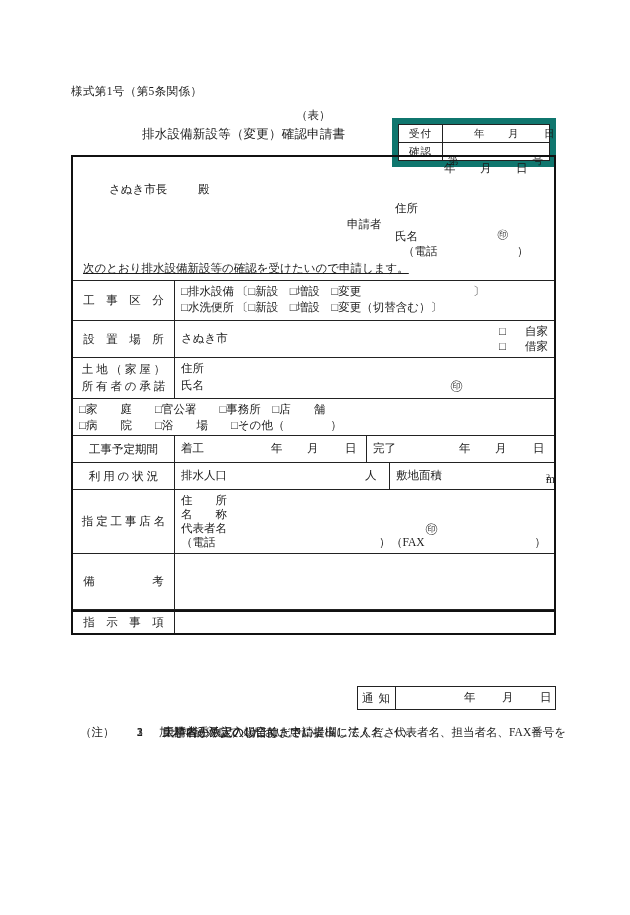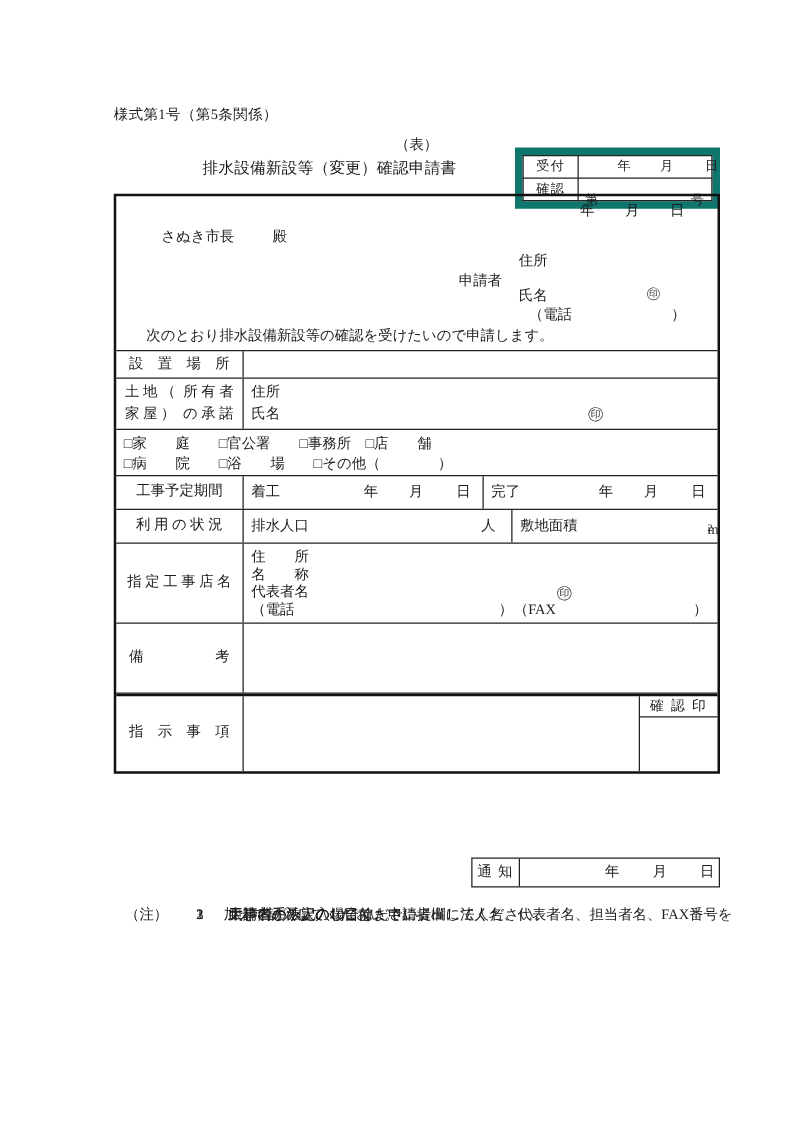--- a/index.html
+++ b/index.html
@@ -7,21 +7,21 @@
     margin: 0; padding: 0;
     background: #ffffff;
   }
   body {
     width: 630px; height: 915px;
     font-family: "Liberation Serif", "DejaVu Serif", serif;
     color: #1b1b1b;
     position: relative;
     overflow: hidden;
   }
-  .page { position: relative; width: 548px; height: 915px; margin-left: 20px; }
+  .page { position: relative; width: 548px; height: 915px; }
 
   
   .form-no {
     position: absolute; left: 71px; top: 84px;
     font-size: 11.5px; letter-spacing: .4px; white-space: nowrap;
   }
   .omote {
     position: absolute; left: 296px; top: 108px;
     font-size: 11.5px; white-space: nowrap;
   }
@@ -55,38 +55,38 @@
     width: 485px; border: 2px solid #111;
   }
   .row { display: flex; border-bottom: 1px solid #222; position: relative; }
   .row:last-child { border-bottom: none; }
   .lab-cell {
     width: 102px; min-width: 102px; border-right: 1px solid #222;
     display: flex; align-items: center; justify-content: center;
     font-size: 11.5px; text-align: center; line-height: 1.45;
     padding: 2px 4px;
   }
-  .lab-cell.two-line { justify-content: center; }
+  .lab-cell.two-line { flex-direction: column; justify-content: center; }
   .val-cell { flex: 1; position: relative; font-size: 11.5px; padding: 3px 6px; }
 
   
   .applicant { height: 123px; position: relative; }
   .applicant > span, .applicant > div { position: absolute; font-size: 11.5px; white-space: nowrap; }
   .ap-date-y { left: 371px; top: 4px; }
   .ap-date-m { left: 407px; top: 4px; }
   .ap-date-d { left: 443px; top: 4px; }
   .ap-mayor { left: 36px; top: 25px; }
   .ap-dono  { left: 125px; top: 25px; }
   .ap-label { left: 274px; top: 60px; }
   .ap-addr  { left: 322px; top: 44px; }
   .ap-name  { left: 322px; top: 72px; }
   .ap-seal  { left: 424px; top: 70px; font-size: 13px; }
   .ap-tel   { left: 330px; top: 87px; }
   .ap-tel-close { left: 444px; top: 87px; }
-  .ap-decl  { left: 24px; top: 104px; }
+  .ap-decl  { left: 10px; top: 104px; text-decoration: underline; }
 
   
   .cbline { white-space: nowrap; line-height: 16px; font-size: 11.5px; position: relative; }
 
   
   .kj-row .val-cell { padding: 3px 6px 4px 6px; }
   .kj-line { position: relative; height: 16px; white-space: nowrap; }
   .kj-line .br-close-1 { position: absolute; left: 292px; top: 0; }
 
   
@@ -212,23 +212,42 @@
         <span class="ap-label">申請者</span>
         <span class="ap-addr">住所</span>
         <span class="ap-name">氏名</span>
         <span class="ap-seal">㊞</span>
         <span class="ap-tel">（電話</span>
         <span class="ap-tel-close">）</span>
         <span class="ap-decl">次のとおり排水設備新設等の確認を受けたいので申請します。</span>
       </div>
     </div>
 
+    <div class="row kj-row">
+      <div class="lab-cell">工　事　区　分</div>
+      <div class="val-cell">
+        <div class="kj-line">
+          <span>□排水設備 〔□新設　□増設　□変更</span>
+          <span class="br-close-1">〕</span>
+        </div>
+        <div class="kj-line">
+          <span>□水洗便所 〔□新設　□増設　□変更（切替含む）〕</span>
+        </div>
+      </div>
+    </div>
 
     <div class="row">
       <div class="lab-cell">設　置　場　所</div>
+      <div class="val-cell setti">
+        <span class="city">さぬき市</span>
+        <span class="own">
+          <span class="bx">□</span><span>自家</span><br>
+          <span class="bx">□</span><span>借家</span>
+        </span>
+      </div>
     </div>
 
     <div class="row">
       <div class="lab-cell two-line">
         <span>土 地 （ 家 屋 ）</span>
         <span>所 有 者 の 承 諾</span>
       </div>
       <div class="val-cell tochi">
         <span class="l1">住所</span>
         <span class="l2">氏名</span>
@@ -293,27 +312,20 @@
       </div>
     </div>
 
     <div class="row">
       <div class="lab-cell">備　　　　　考</div>
       <div class="val-cell bikou"></div>
     </div>
 
     <div class="row shiji-row">
       <div class="lab-cell">指　示　事　項</div>
-      <div class="shiji-main">
-        <div class="shiji-blank"></div>
-        <div class="kakunin">
-          <div class="kh">確 認 印</div>
-          <div class="kb"></div>
-        </div>
-      </div>
     </div>
 
   </div>
 
   <div style="position:absolute; left:357px; top:686px; width:199px; border:1px solid #222; height:24px;">
     <div style="display:flex; height:22px;">
       <div class="tsuuchi-lab" style="border-left:none; width:38px; line-height:22px;">通 知</div>
       <div class="tsuuchi-val" style="height:22px;">
         <span class="t-y" style="top:3px;">年</span>
         <span class="t-m" style="top:3px;">月</span>

